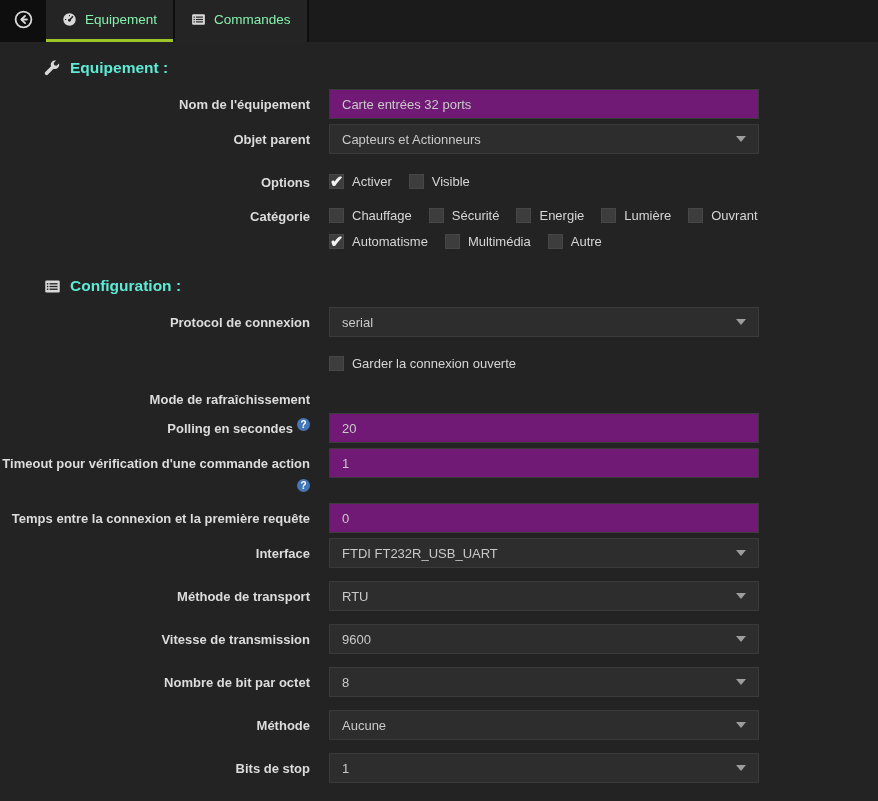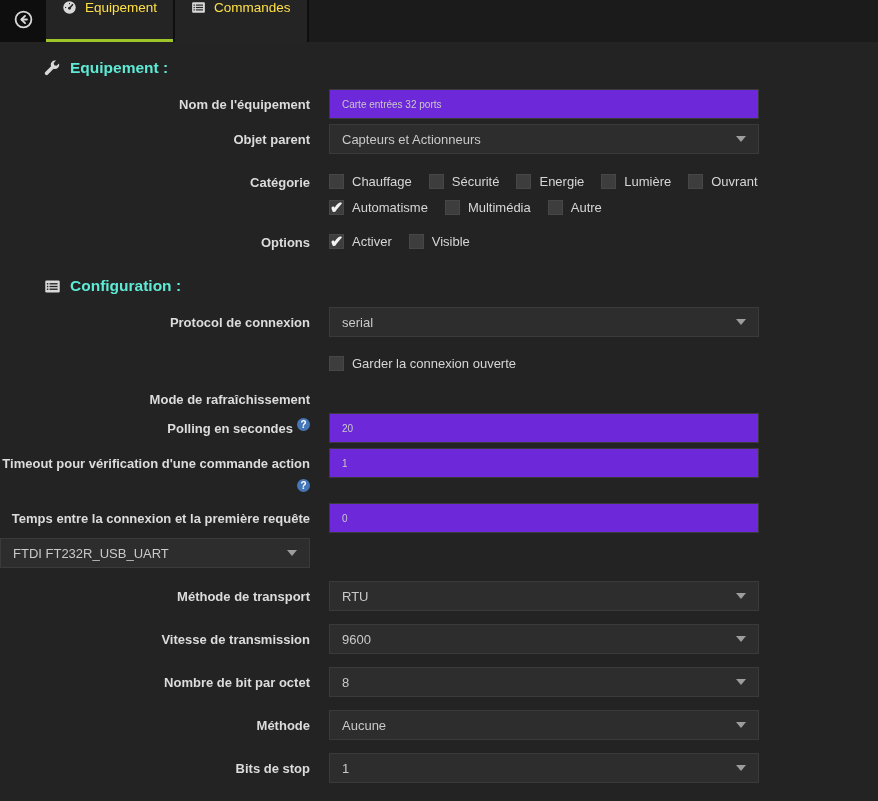--- a/index.html
+++ b/index.html
@@ -7,22 +7,22 @@
   body {
     background:#232323;
     font-family:"Liberation Sans", sans-serif;
     color:#ddd;
   }
   
   .topbar { height:42px; background:#1b1b1b; display:flex; align-items:stretch; }
   .nav-strip { background:#0e0e0e; display:flex; align-items:stretch; }
   .back-btn { width:46px; display:flex; align-items:center; justify-content:center; cursor:pointer; }
   .tab {
-    display:flex; gap:8px; padding:0 16px; margin-right:2px;
-    background:#242424; color:#fde047; font-size:13.5px; cursor:pointer;
+    display:flex; align-items:center; gap:8px; padding:0 16px; margin-right:2px;
+    background:#242424; color:#86efac; font-size:13.5px; cursor:pointer;
     border-bottom:3px solid transparent;
   }
   .tab.active { border-bottom-color:#9fc629; }
   .tab svg { display:block; }
   
   .content { padding-top:15px; }
   .section-header {
     display:flex; align-items:center; gap:9px;
     margin:2px 0 12px 44px; font-size:15.5px; font-weight:bold; color:#5eead4;
   }
@@ -31,22 +31,22 @@
     display:grid; grid-template-columns:310px 430px; column-gap:19px;
     align-items:start;
   }
   .flabel {
     text-align:right; font-weight:bold; font-size:13px; color:#dcdcdc;
     line-height:26px; padding-top:3px;
   }
   .ctrl { min-width:0; }
   input.text-input {
     width:100%; height:30px; margin-bottom:5px;
-    background:#6d28d9; border:1px solid #3a3a3a; color:#c9c9c9;
-    font-family:"Liberation Sans", sans-serif; font-size:10px; padding:0 12px;
+    background:#701a75; border:1px solid #3a3a3a; color:#c9c9c9;
+    font-family:"Liberation Sans", sans-serif; font-size:13px; padding:0 12px;
     outline:none;
   }
   .select {
     width:100%; height:30px; margin-bottom:13px;
     background:#2d2d2d; border:1px solid #3a3a3a; color:#c9c9c9;
     font-size:13px; padding:0 12px;
     display:flex; align-items:center; justify-content:space-between;
     cursor:pointer;
   }
   .caret {
@@ -140,20 +140,34 @@
     <div class="flabel">Objet parent</div>
     <div class="ctrl">
       <div class="select">
         <span>Capteurs et Actionneurs</span>
         <span class="caret"></span>
       </div>
     </div>
   </div>
 
   <div class="row">
+    <div class="flabel">Options</div>
+    <div class="ctrl cb-group">
+      <span class="cb-item">
+        <span class="cb-box checked"></span>
+        <span>Activer</span>
+      </span>
+      <span class="cb-item">
+        <span class="cb-box"></span>
+        <span>Visible</span>
+      </span>
+    </div>
+  </div>
+
+  <div class="row">
     <div class="flabel">Catégorie</div>
     <div class="ctrl cb-group">
       <span class="cb-item">
         <span class="cb-box"></span>
         <span>Chauffage</span>
       </span>
       <span class="cb-item">
         <span class="cb-box"></span>
         <span>Sécurité</span>
       </span>
@@ -173,34 +187,20 @@
         <span class="cb-box checked"></span>
         <span>Automatisme</span>
       </span>
       <span class="cb-item">
         <span class="cb-box"></span>
         <span>Multimédia</span>
       </span>
       <span class="cb-item">
         <span class="cb-box"></span>
         <span>Autre</span>
-      </span>
-    </div>
-  </div>
-
-  <div class="row">
-    <div class="flabel">Options</div>
-    <div class="ctrl cb-group">
-      <span class="cb-item">
-        <span class="cb-box checked"></span>
-        <span>Activer</span>
-      </span>
-      <span class="cb-item">
-        <span class="cb-box"></span>
-        <span>Visible</span>
       </span>
     </div>
   </div>
 
   <div class="section-header" style="margin-top:16px;">
     <span>
       <svg width="17" height="17" viewBox="0 0 20 20">
         <rect x="1.5" y="3" width="17" height="14" rx="1.5" fill="#d9d9d9"></rect>
         <line x1="6.5" y1="6.8" x2="16" y2="6.8" stroke="#242424" stroke-width="1.6"></line>
         <line x1="6.5" y1="10" x2="16" y2="10" stroke="#242424" stroke-width="1.6"></line>
@@ -252,20 +252,21 @@
   </div>
 
   <div class="row">
     <div class="flabel">Temps entre la connexion et la première requête</div>
     <div class="ctrl">
       <input class="text-input" type="text" value="0" style="">
     </div>
   </div>
 
   <div class="row">
+    <div class="flabel">Interface</div>
     <div class="ctrl">
       <div class="select">
         <span>FTDI FT232R_USB_UART</span>
         <span class="caret"></span>
       </div>
     </div>
   </div>
 
   <div class="row">
     <div class="flabel">Méthode de transport</div>

